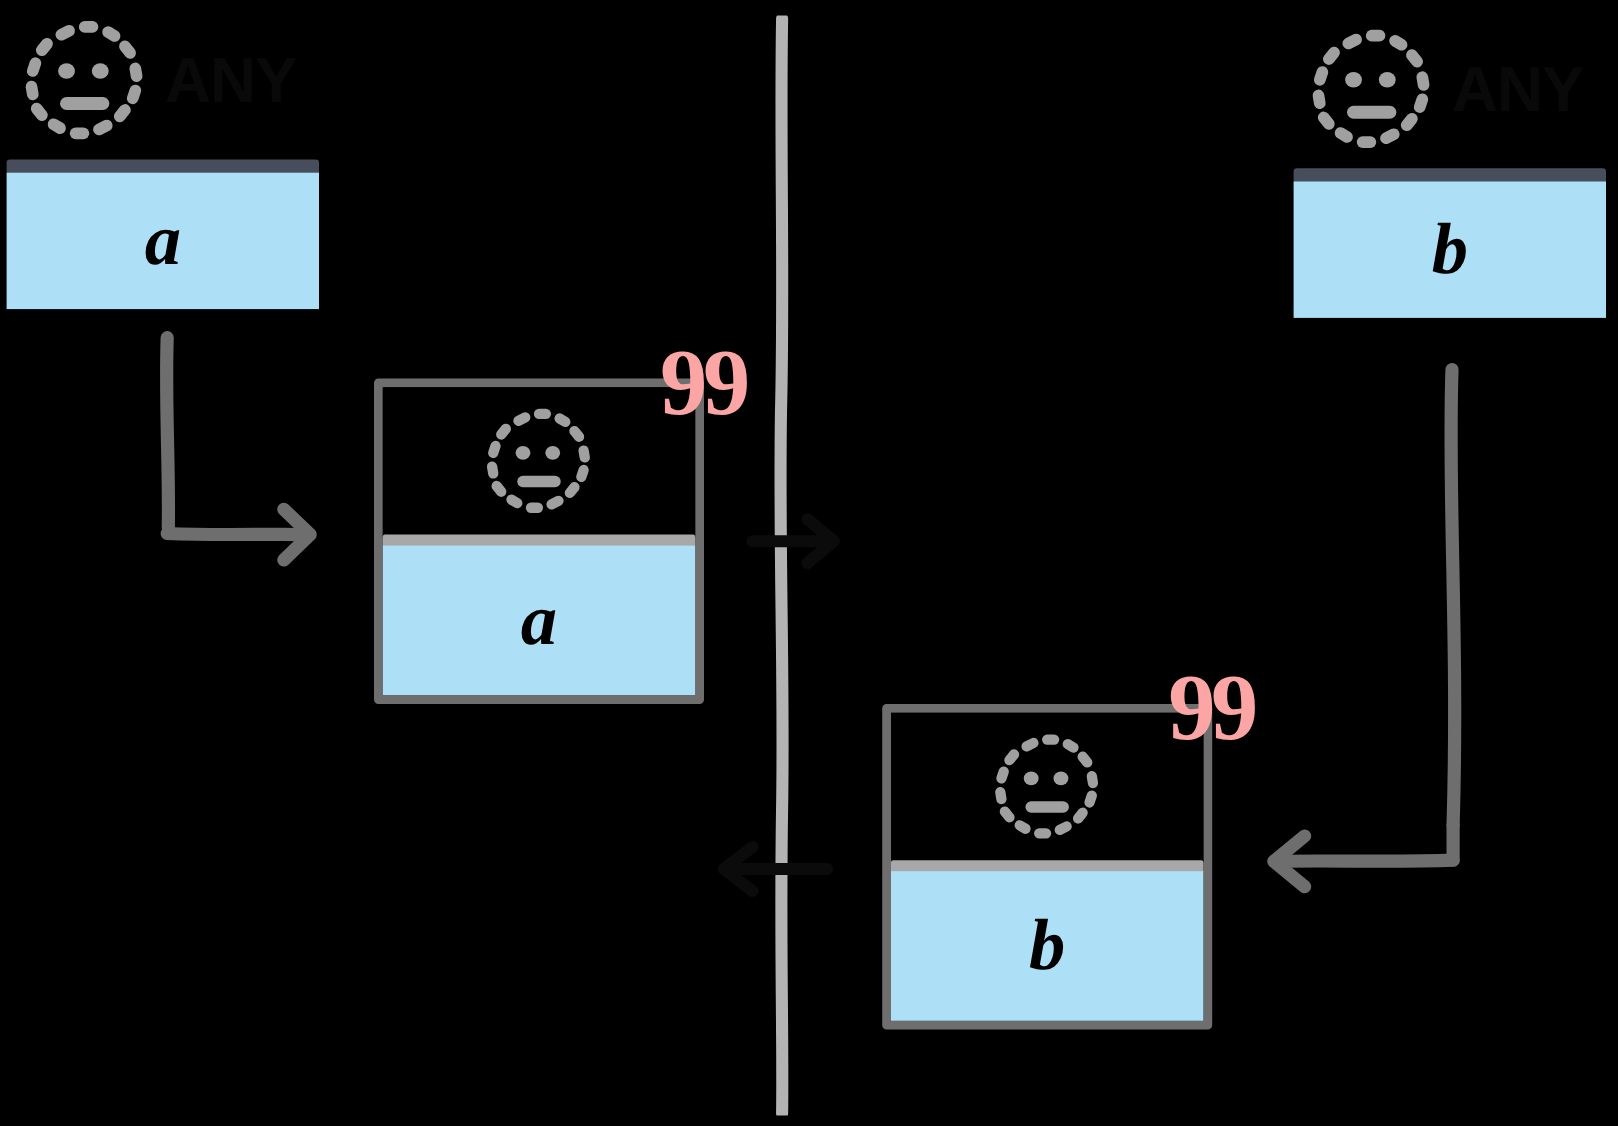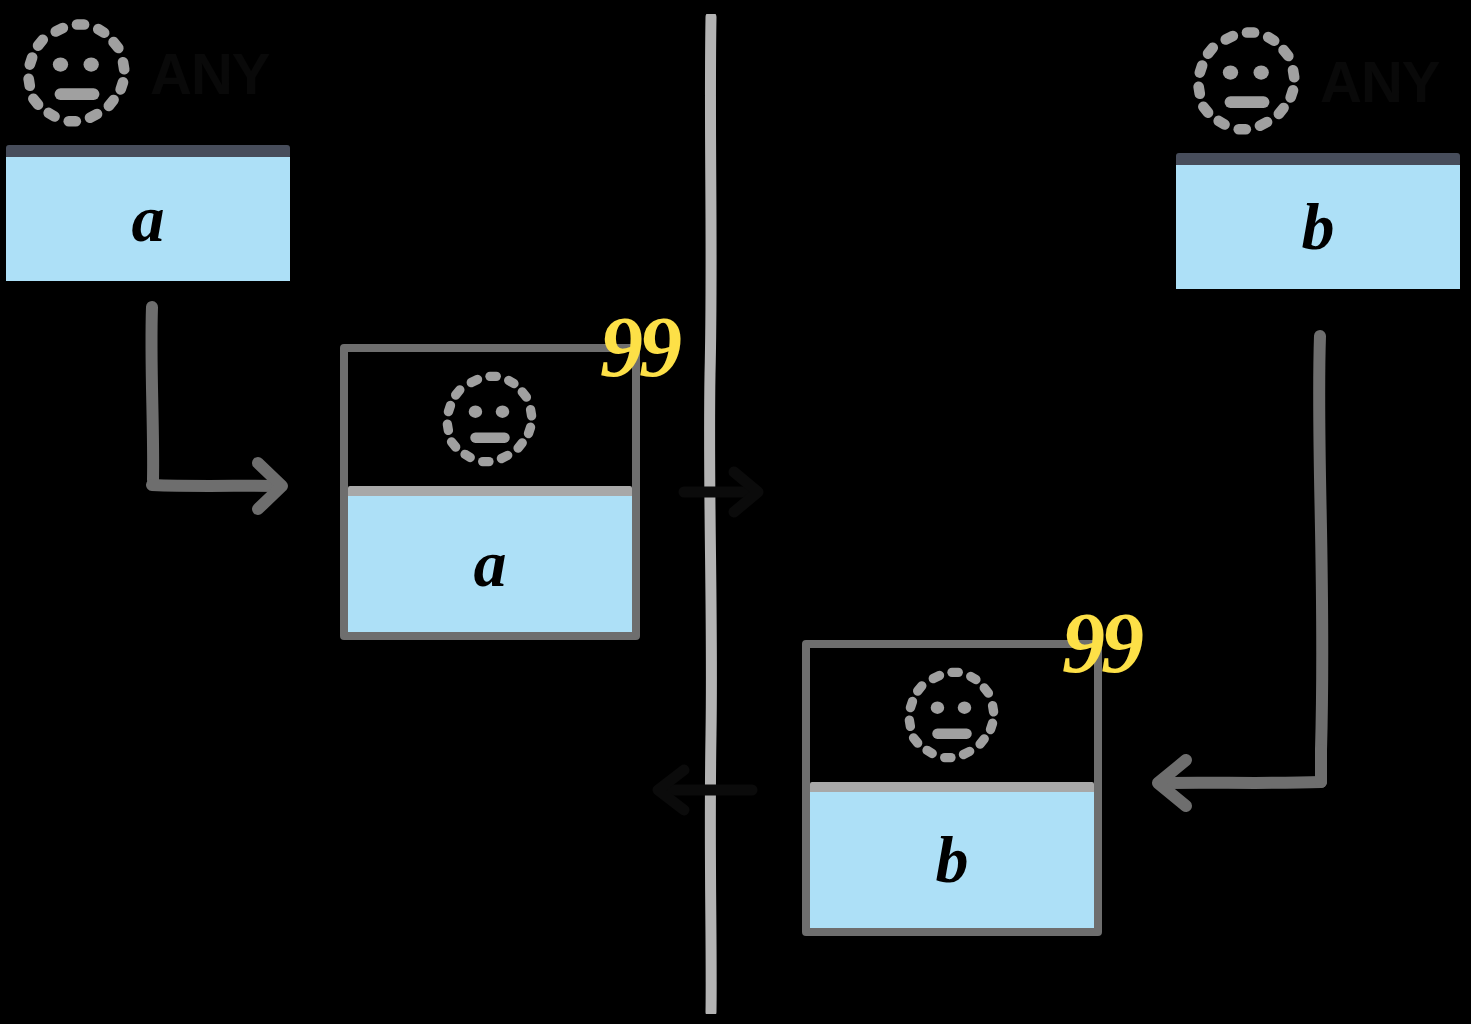--- a/index.html
+++ b/index.html
@@ -115,29 +115,28 @@
     justify-content: center;
   }
 
   
   .fb-badge {
     position: absolute;
     right: -70px;
     top: -40px;
     width: 110px;
     height: 90px;
-    color: #fde047;
+    color: #fca5a5;
     font-size: 86px;
     line-height: 86px;
     font-weight: 700;
     font-family: "Liberation Serif", serif;
     letter-spacing: -4px;
     white-space: nowrap;
     user-select: none;
-    font-style: italic;
   }
 
   
   .letter {
     color: #000000;
     font-size: 66px;
     font-weight: 700;
     line-height: 1;
     font-family: "Liberation Serif", serif;
     font-style: italic;

